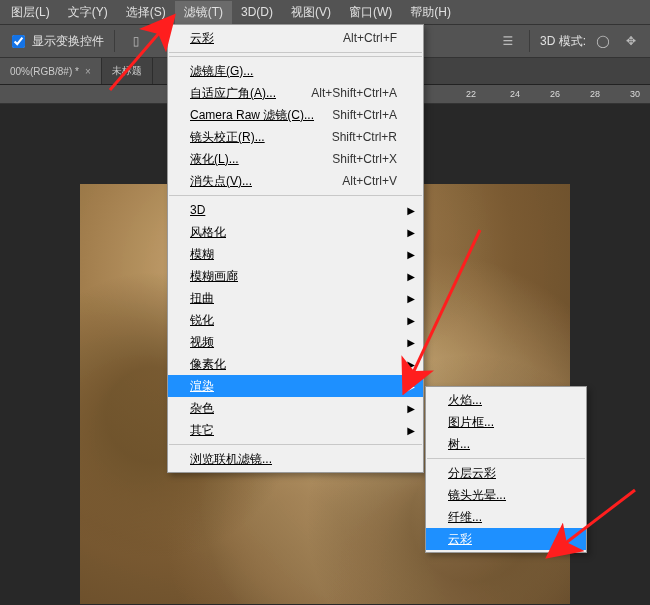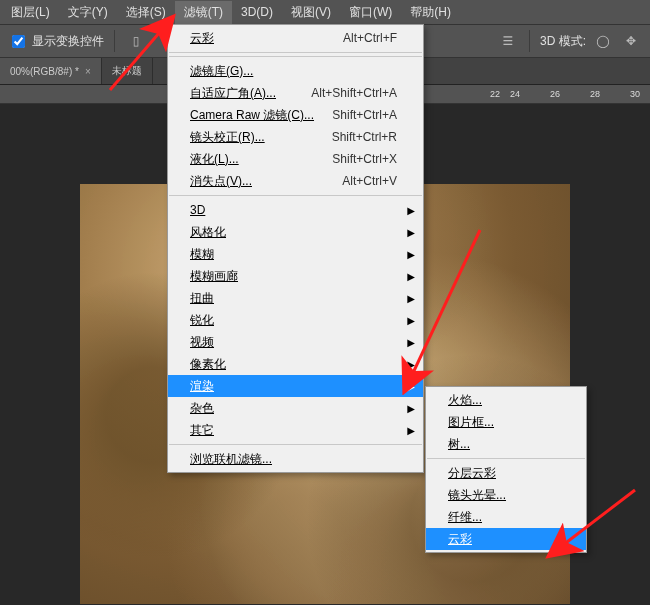--- a/index.html
+++ b/index.html
@@ -153,21 +153,21 @@
   <div class="tab active">
     <span>00%(RGB/8#) *</span>
     <span class="close">×</span>
   </div>
   <div class="tab">
     <span>未标题</span>
   </div>
 </div>
 
 <div class="ruler-h">
-  <span style="left:490px">22</span>
+  <span style="left:466px">22</span>
   <span style="left:510px">24</span>
   <span style="left:550px">26</span>
   <span style="left:590px">28</span>
   <span style="left:630px">30</span>
 </div>
 
 <div class="canvas-wrap">
   <div class="canvas"></div>
 </div>
 

